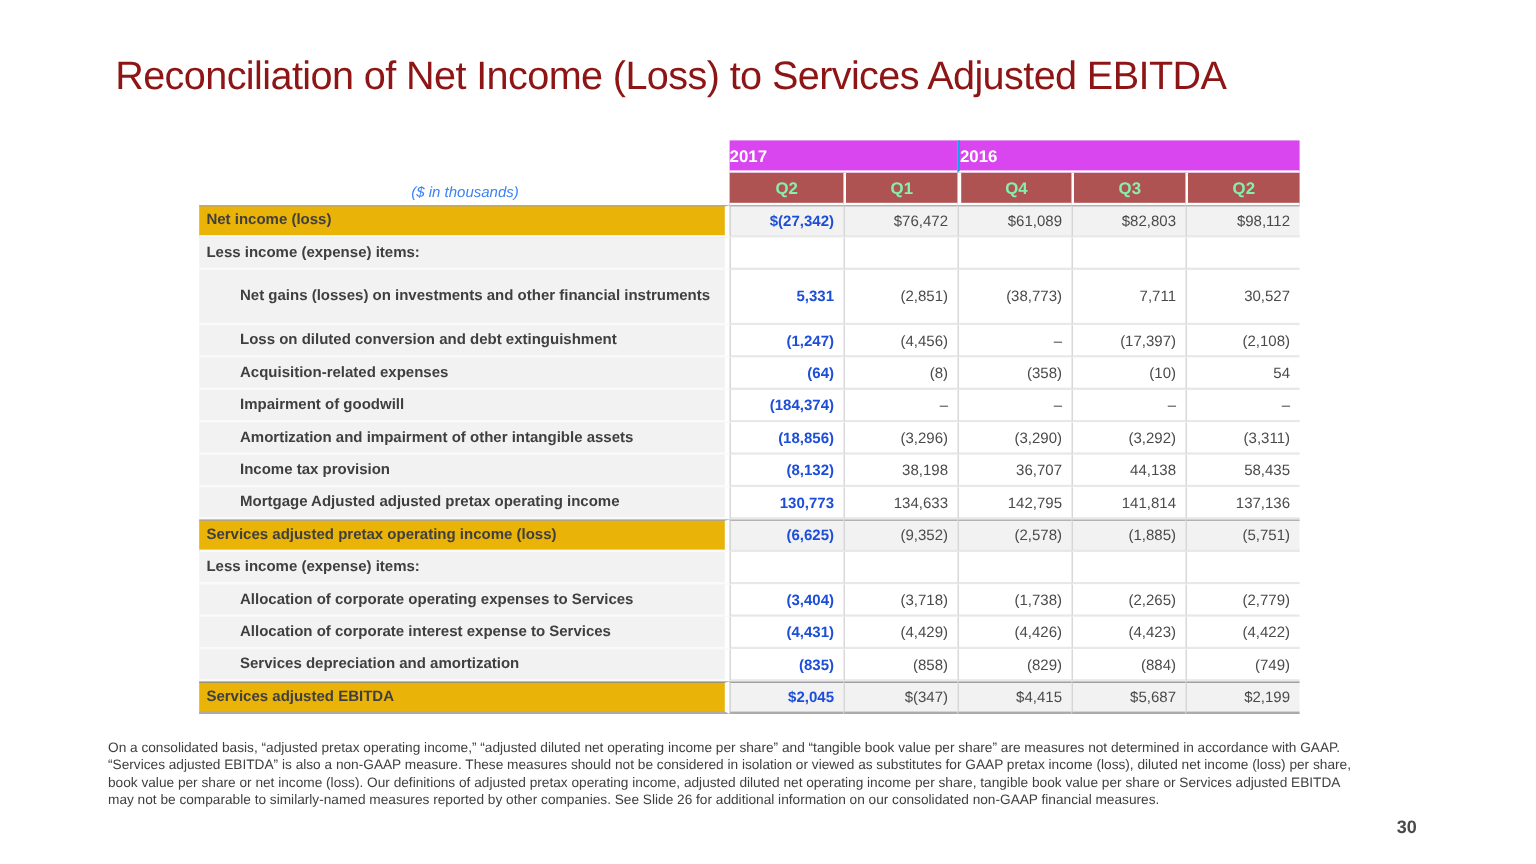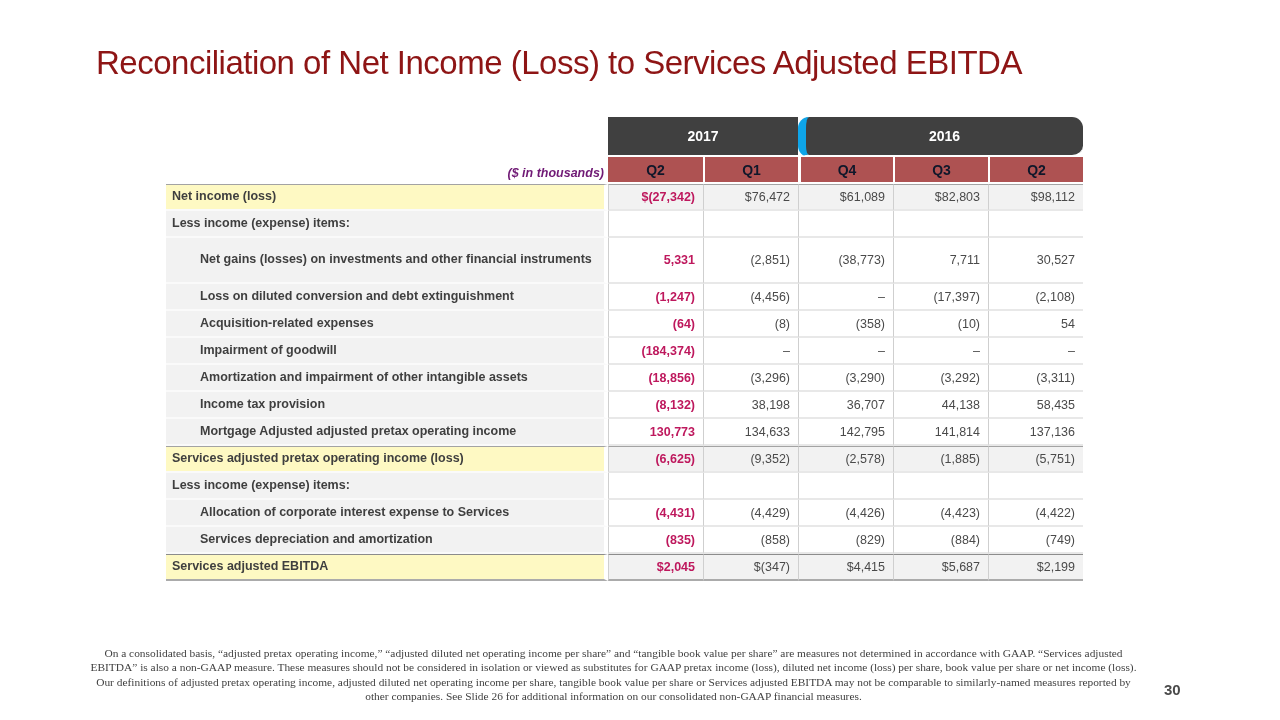--- a/index.html
+++ b/index.html
@@ -12,54 +12,54 @@
 
   .tbl-wrap { position:absolute; left:166px; top:117px; }
   table { border-collapse:separate; border-spacing:0; table-layout:fixed; width:917px;
           font-size:12.5px; color:#3F3F3F; }
   td, th { box-sizing:border-box; overflow:hidden; }
 
   col.c-label { width:442px; }
   col.c-val   { width:95px; }
 
   .corner, .units { background:#fff; border-right:4px solid #fff; }
-  .units { font-style:italic; font-weight:700; color:#701a75; text-align:right;
+  .units { font-style:italic; font-weight:400; color:#3b82f6; text-align:center;
            vertical-align:bottom; padding:0 0 4px 5px; font-size:12.5px; }
 
-  th.year { background:#404040; color:#fff; font-weight:bold; font-size:14px;
-            height:40px; text-align:center; vertical-align:middle;
+  th.year { background:#d946ef; color:#fff; font-weight:bold; font-size:14px;
+            height:27px; text-align:left; vertical-align:middle;
             border-bottom:2px solid #fff; }
-  th.year.y2016 { border-left:8px solid #0ea5e9;border-radius:11px; }
-
-  th.q { background:#AE5252; color:#0f172a; font-weight:bold; font-size:14px;
+  th.year.y2016 { border-left:2px solid #0ea5e9; }
+
+  th.q { background:#AE5252; color:#86efac; font-weight:bold; font-size:14px;
          height:27px; vertical-align:middle;
          border-bottom:2px solid #fff; }
   th.q.sep  { border-left:2px solid #fff; }
   th.q.sep3 { border-left:3px solid #fff; }
 
   tbody td { height:27px; vertical-align:middle; }
   tbody tr.tall td { height:46px; }
 
   td.label { background:#F2F2F2; font-weight:bold; text-align:left;
              padding:2px 4px 2px 6px; border-right:4px solid #fff;
              border-bottom:2px solid #FAFAFA; line-height:1.25; }
   td.label.indent { padding-left:52px; text-indent:-18px; }
 
   td.val { background:#fff; text-align:right; padding:2px 8px 2px 2px;
            border-left:1px solid #CFCFCF; border-bottom:2px solid #E8E8E8;
            font-weight:400; color:#4A4A4A; }
-  td.val.first { font-weight:bold; color:#be185d;padding-left:24px; }
-
-  tr.total td, tr.grand td { background:#fef9c3; }
+  td.val.first { font-weight:bold; color:#1d4ed8;padding-left:24px; }
+
+  tr.total td, tr.grand td { background:#eab308; }
   tr.total td.val, tr.grand td.val { background:#F2F2F2; }
   tr.total td { border-top:1px solid #A3A3A3; }
   tr.grand td { border-top:1px solid #8C8C8C; border-bottom:2px solid #ABABAB; }
 
-  .footnote { position:absolute; left:90px; top:646px; width:1047px;
-              font-size:11.4px; line-height:14.4px; color:#3F3F3F; text-align:center;font-family:Liberation Serif, serif; }
+  .footnote { position:absolute; left:90px; top:617px; width:1047px;
+              font-size:11.4px; line-height:14.4px; color:#3F3F3F; text-align:left; }
   .page-number { position:absolute; left:1164px; top:681px; font-size:15px;
                  font-weight:bold; color:#4A4A4A; }
 </style>
 </head>
 <body>
 
 <div class="slide">
 
   <div class="title">Reconciliation of Net Income (Loss) to Services Adjusted EBITDA</div>
 
@@ -171,20 +171,28 @@
           </tr>
           <tr class="section">
             <td class="label">Less income (expense) items:</td>
             <td class="val first"></td>
             <td class="val"></td>
             <td class="val"></td>
             <td class="val"></td>
             <td class="val"></td>
           </tr>
           <tr class="item">
+            <td class="label indent">Allocation of corporate operating expenses to Services</td>
+            <td class="val first">(3,404)</td>
+            <td class="val">(3,718)</td>
+            <td class="val">(1,738)</td>
+            <td class="val">(2,265)</td>
+            <td class="val">(2,779)</td>
+          </tr>
+          <tr class="item">
             <td class="label indent">Allocation of corporate interest expense to Services</td>
             <td class="val first">(4,431)</td>
             <td class="val">(4,429)</td>
             <td class="val">(4,426)</td>
             <td class="val">(4,423)</td>
             <td class="val">(4,422)</td>
           </tr>
           <tr class="item">
             <td class="label indent">Services depreciation and amortization</td>
             <td class="val first">(835)</td>

